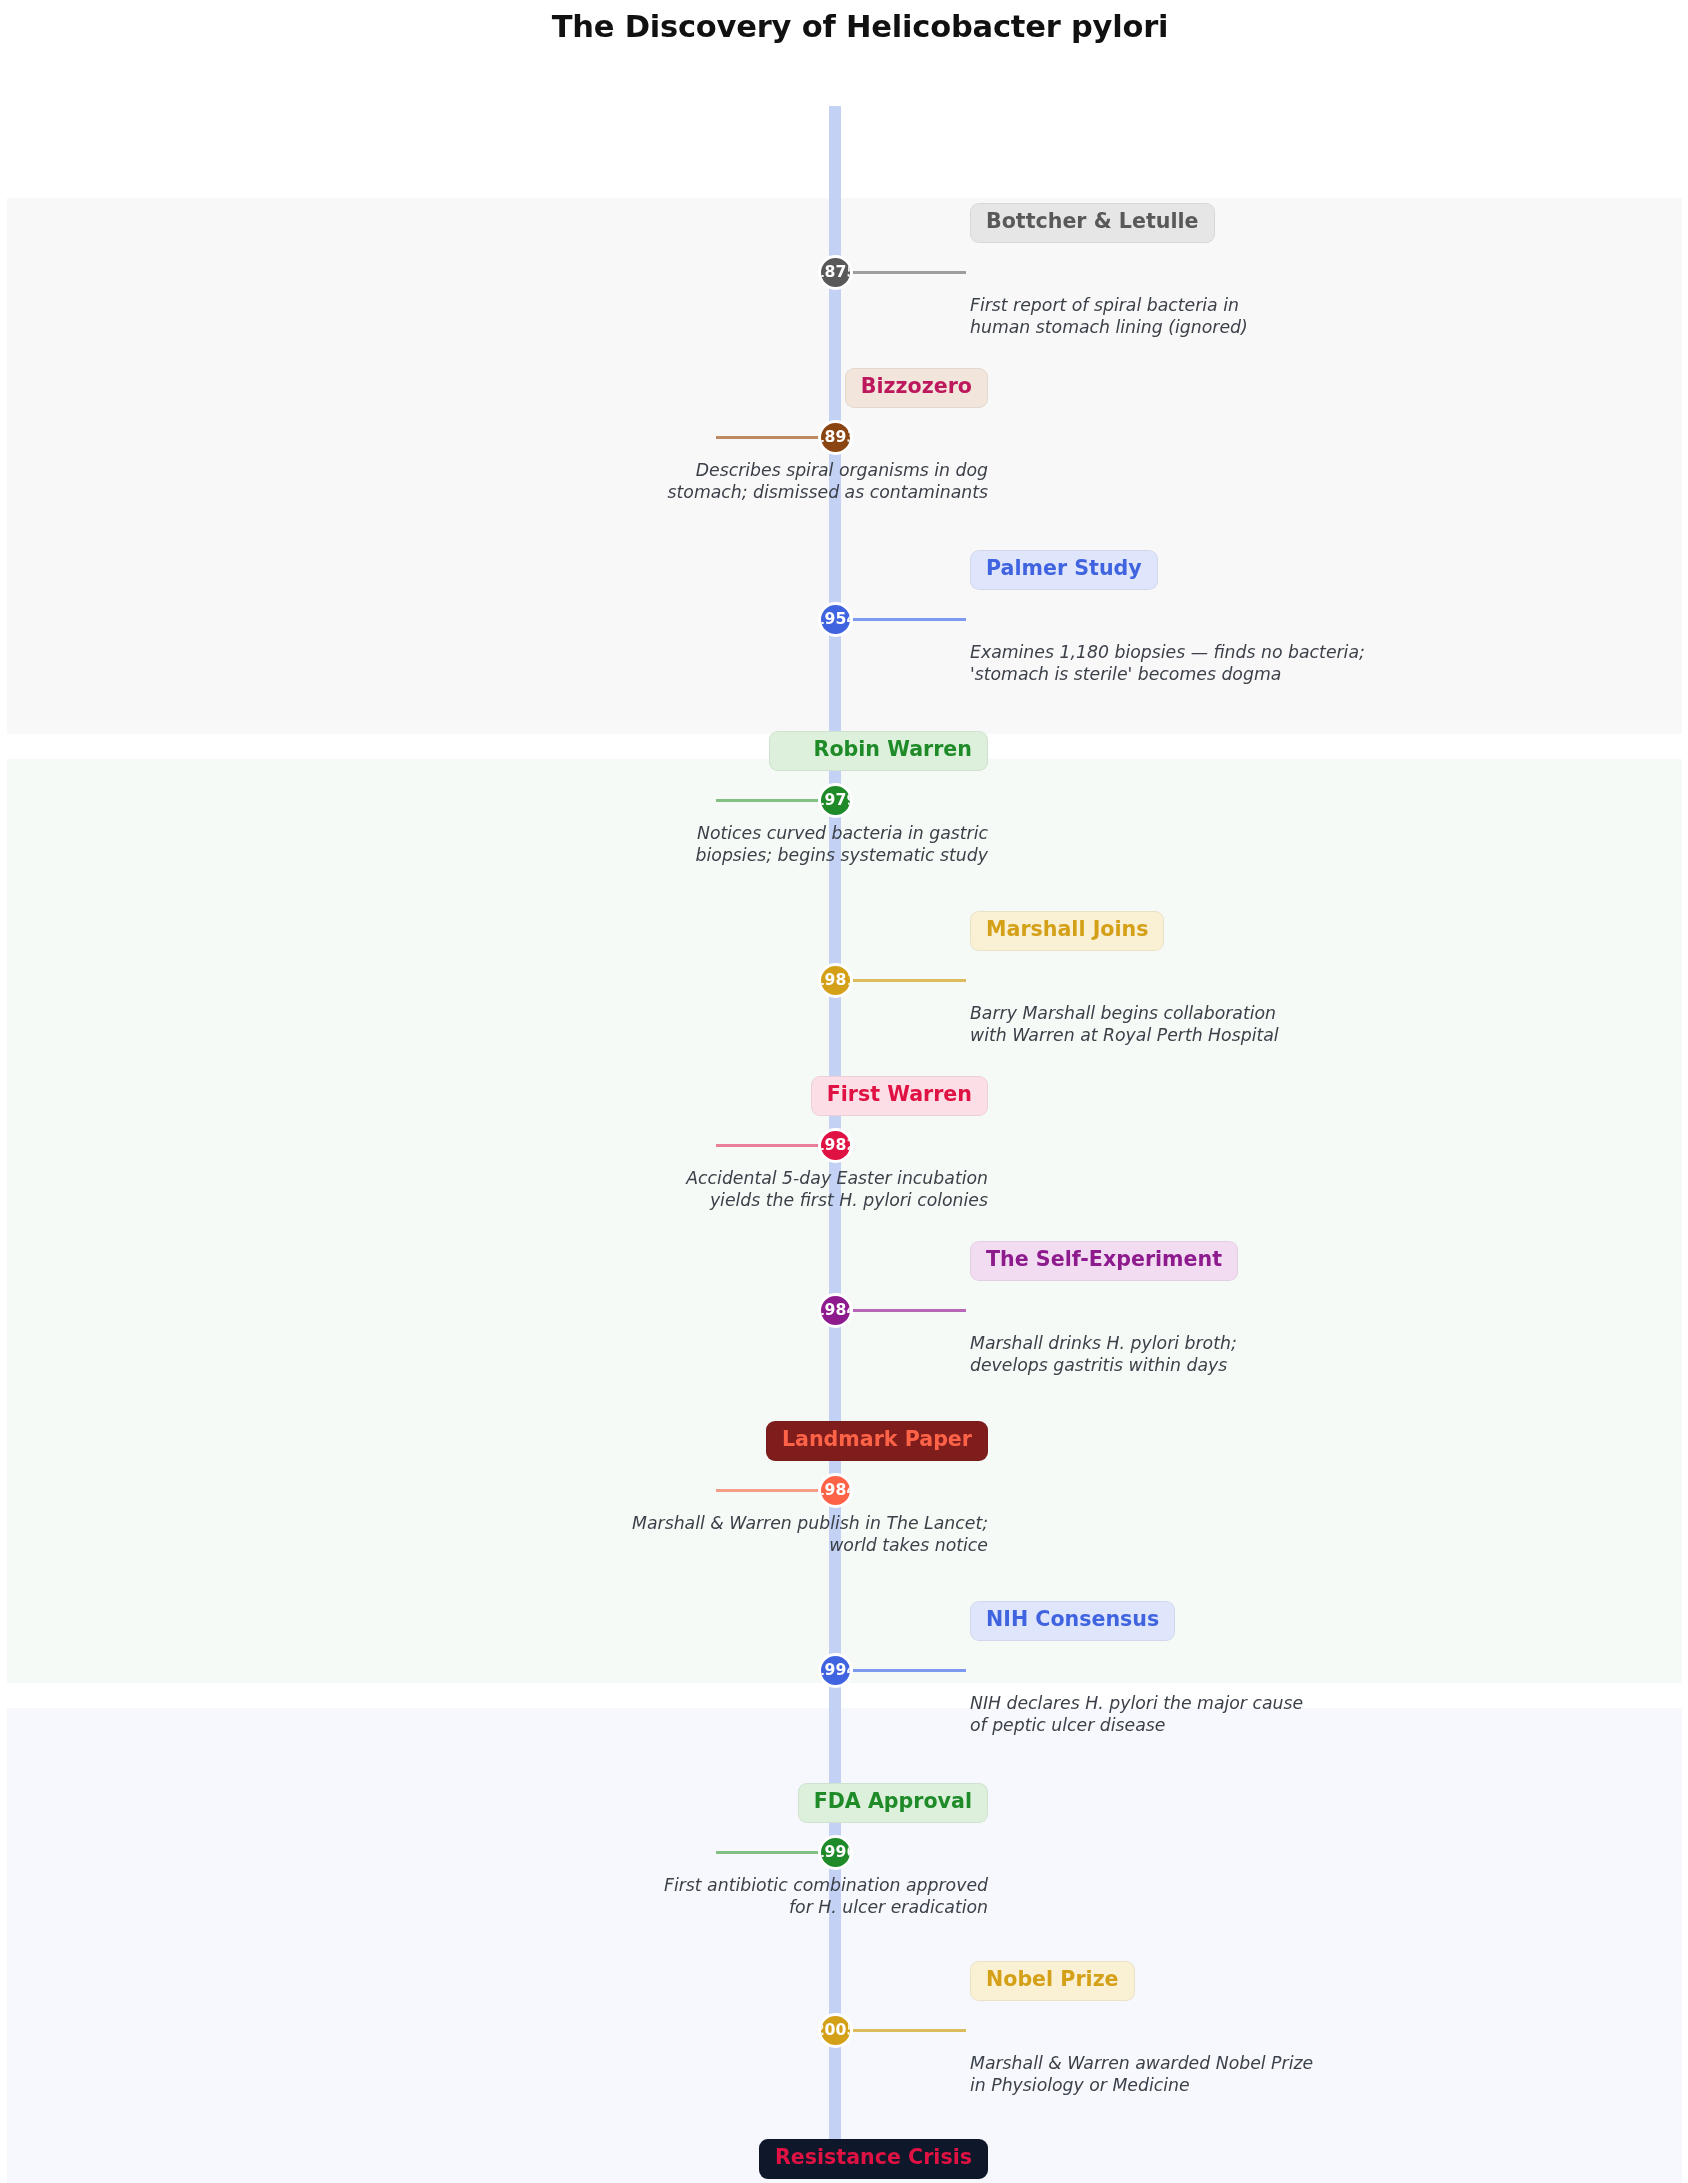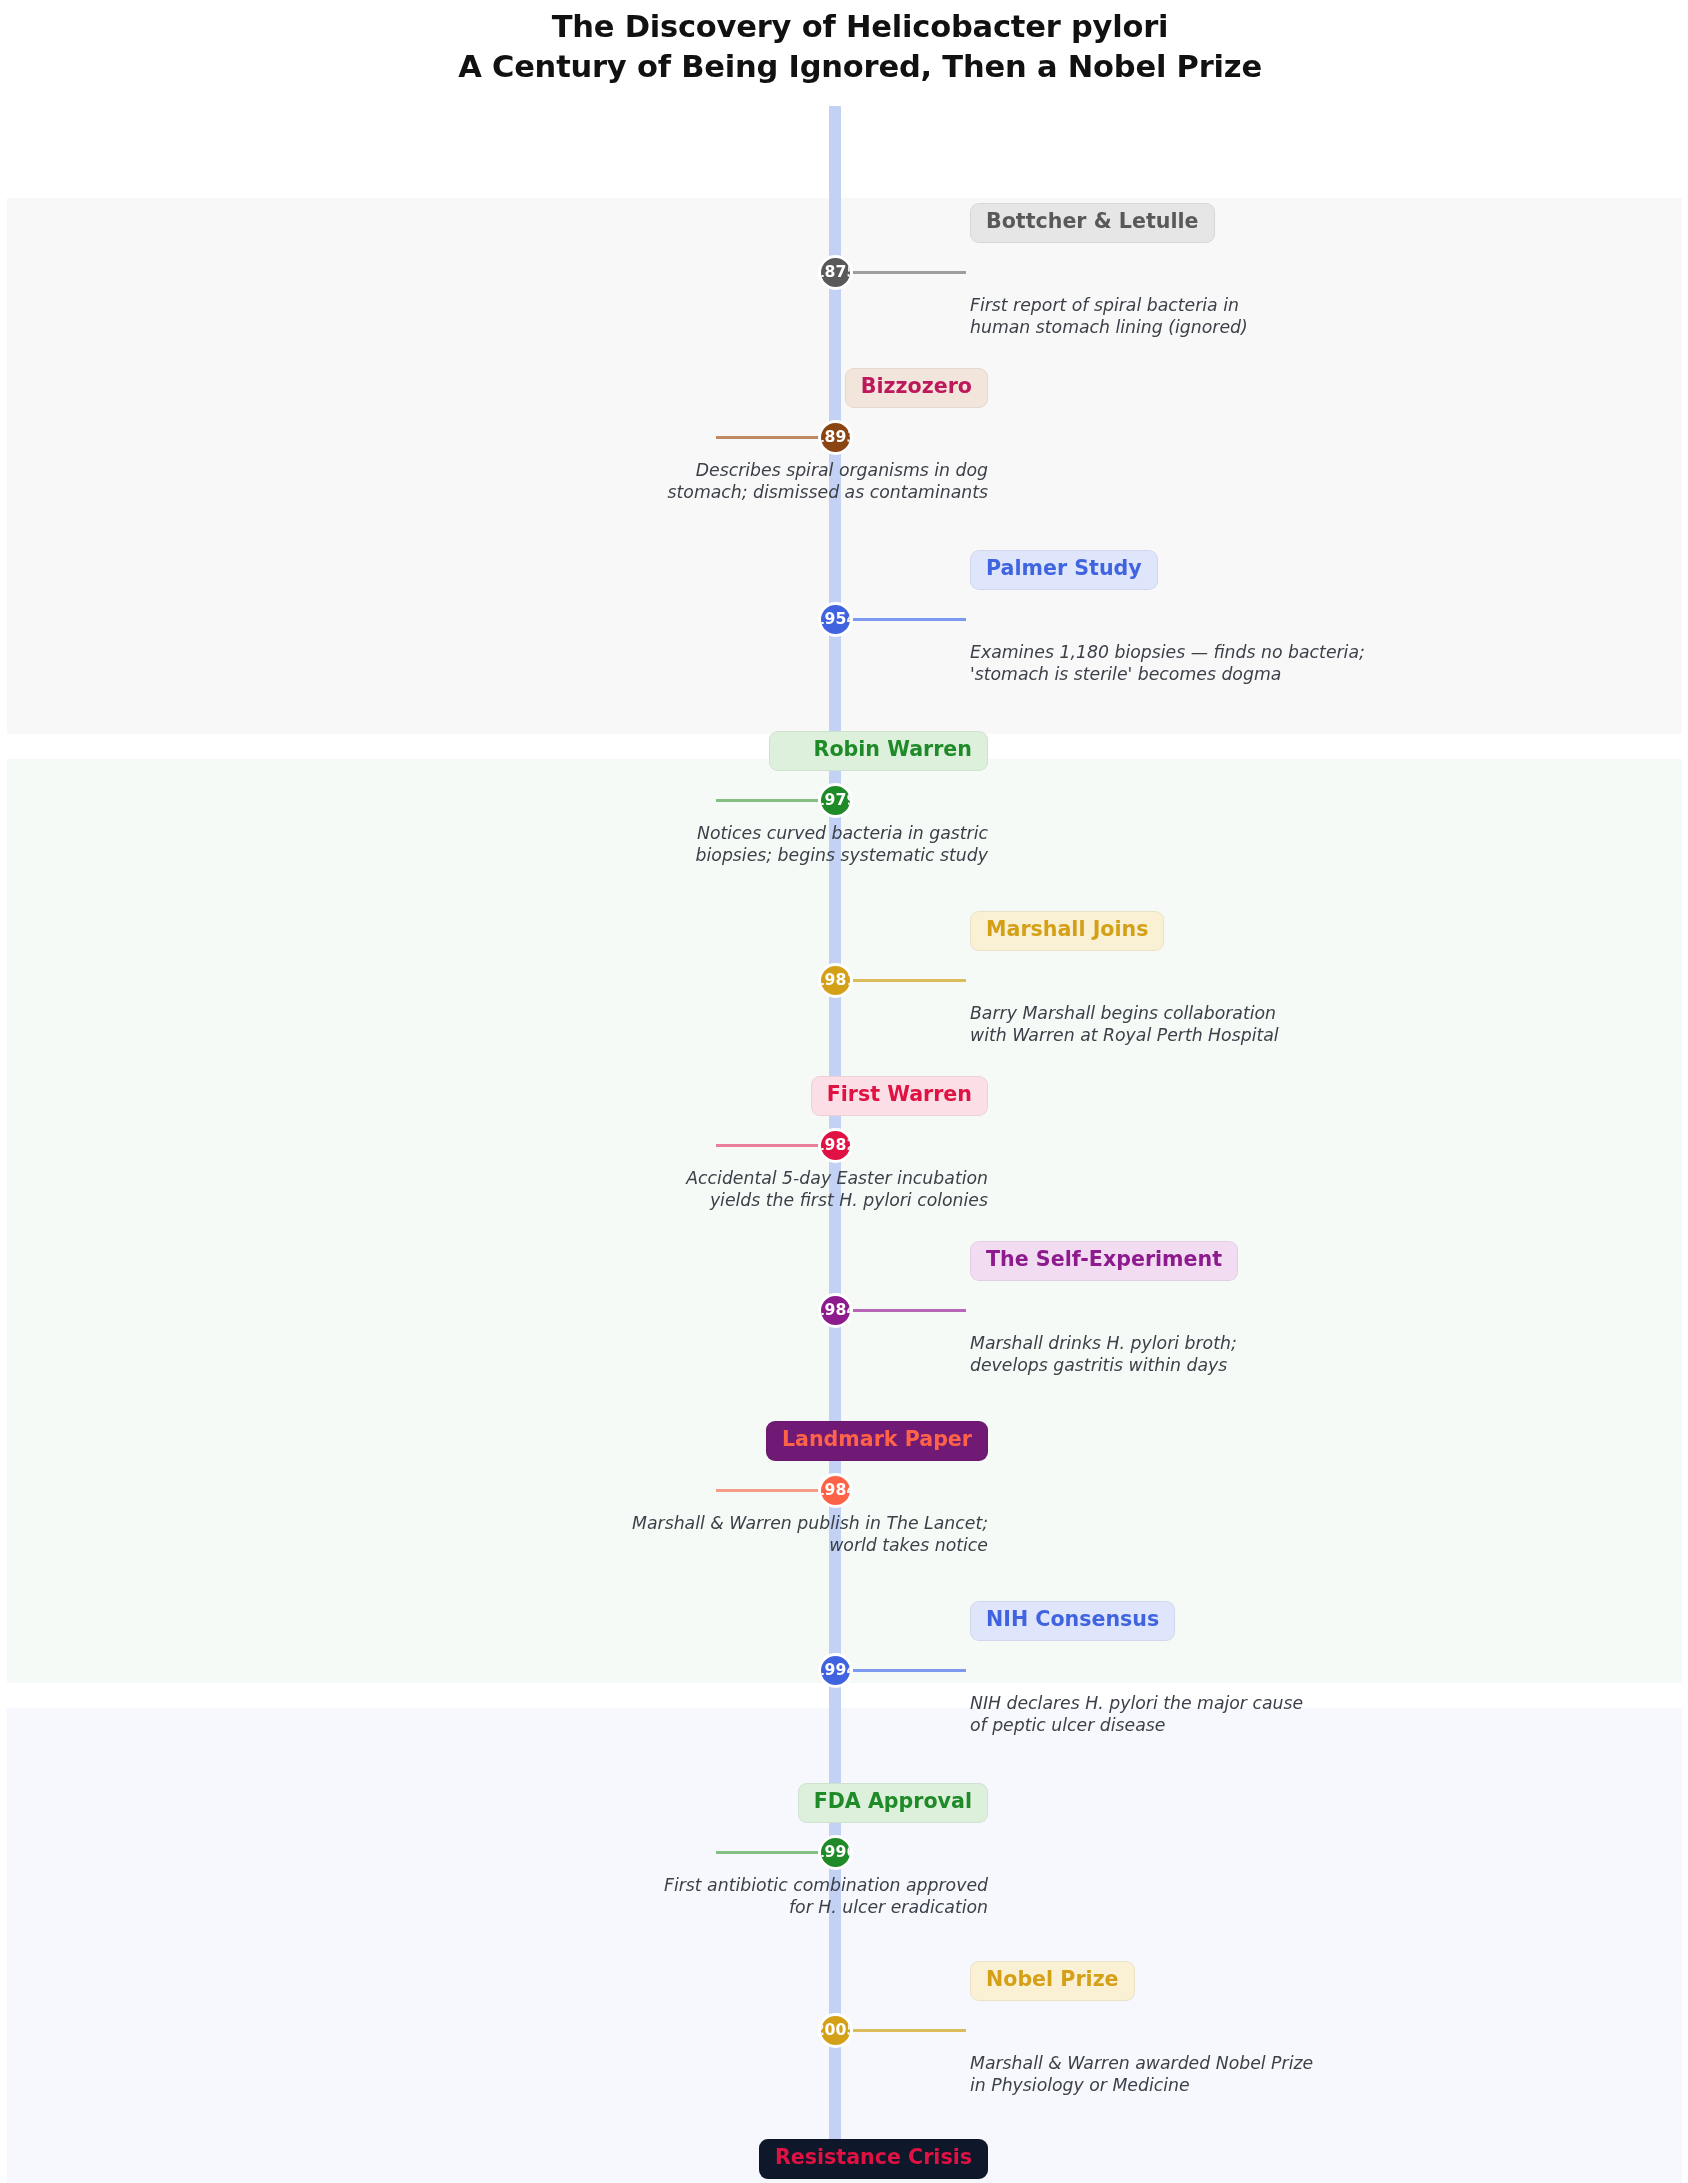--- a/index.html
+++ b/index.html
@@ -77,21 +77,20 @@
   .side-left .desc  { right: 700px; text-align: right; }
   .side-left .connector { right: 847px; }
 </style>
 </head>
 <body>
 
 <div id="stage">
 
   <div class="title-block">
     <div class="title-line">The Discovery of Helicobacter pylori</div>
-    <div class="title-line">A Century of Being Ignored, Then a Nobel Prize</div>
   </div>
 
   <div id="era-layer">
       <div class="era-band" style="top: 198px; height: 536px; background: rgb(248, 248, 248);"></div>
       <div class="era-band" style="top: 759px; height: 924px; background: rgb(246, 250, 246);"></div>
       <div class="era-band" style="top: 1708px; height: 693px; background: rgb(246, 248, 254);"></div>
     </div>
   <div class="spine" id="spine" style="top: 106px; height: 2046px; background: rgb(195, 209, 245);"></div>
   <div id="event-layer">
       <div class="event side-right" style="top: 272px;">
@@ -155,21 +154,21 @@
         </div>
         <div class="badge" style="top: -69px; background: rgb(242, 220, 242); color: rgb(142, 27, 142);">The Self-Experiment</div>
         <div class="desc" style="top: 23px;">Marshall drinks H. pylori broth;
 develops gastritis within days</div>
       </div>
       <div class="event side-left" style="top: 1490px;">
         <div class="connector" style="width: 125px; background: rgb(245, 157, 135);"></div>
         <div class="node" style="background: rgb(255, 99, 71);">
           <span class="node-year">1984</span>
         </div>
-        <div class="badge" style="top: -69px; background: #701a75; color: rgb(255, 99, 71); margin-left: 21px;">Landmark Paper</div>
+        <div class="badge" style="top: -69px; background: #7f1d1d; color: rgb(255, 99, 71); margin-left: 21px;">Landmark Paper</div>
         <div class="desc" style="top: 23px;">Marshall &amp; Warren publish in The Lancet;
 world takes notice</div>
       </div>
       <div class="event side-right" style="top: 1670px;">
         <div class="connector" style="width: 125px; background: rgb(125, 154, 240);"></div>
         <div class="node" style="background: rgb(64, 100, 224);">
           <span class="node-year">1994</span>
         </div>
         <div class="badge" style="top: -69px; background: rgb(223, 230, 251); color: rgb(64, 100, 224);">NIH Consensus</div>
         <div class="desc" style="top: 23px;">NIH declares H. pylori the major cause

